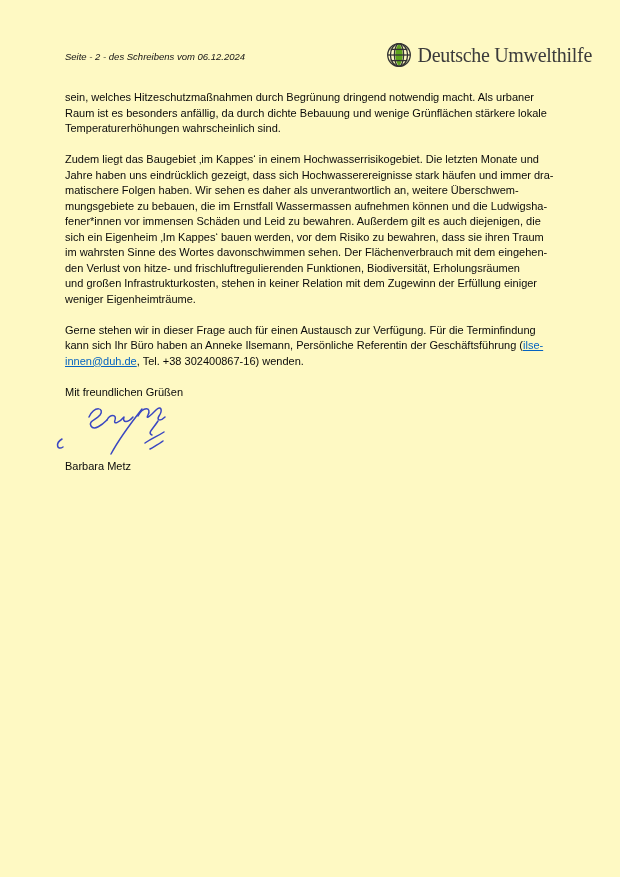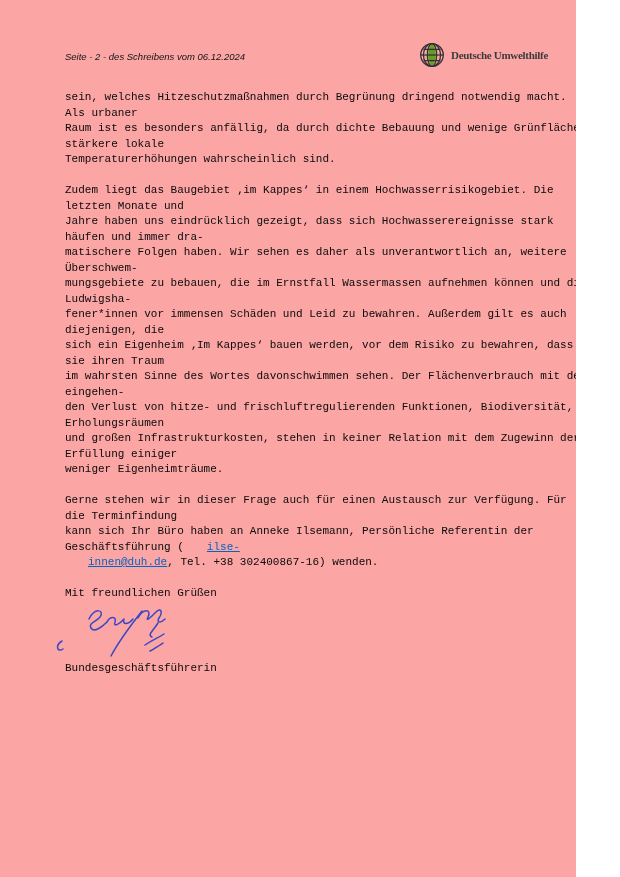--- a/index.html
+++ b/index.html
@@ -1,20 +1,20 @@
 <!DOCTYPE html>
 <html lang="de"><head>
 <meta charset="utf-8">
 <style>
   html, body { margin: 0; padding: 0; background: #ffffff; }
   .page {
     position: relative;
-    width: 576px;
+    width: 620px;
     height: 877px;
-    background: #fca5a5;
+    background: #fef9c3;
     font-family: "Liberation Sans", sans-serif;
     color: #0a0a0a;
     overflow: hidden;
   }
   .page-info {
     position: absolute;
     left: 65px;
     top: 51px;
     font-size: 9.5px;
     font-style: italic;
@@ -25,44 +25,41 @@
     position: absolute;
     top: 42px;
     right: 28px;
     display: flex;
     align-items: center;
     gap: 6px;
   }
   .logo-globe { display: block; }
   .logo-text {
     font-family: "Liberation Serif", serif;
-    font-size: 11px;
+    font-size: 20px;
     letter-spacing: -0.3px;
     color: #3b3b3b;
     white-space: nowrap;
-    font-weight: bold;
   }
   .content {
     position: absolute;
     left: 65px;
     top: 90px;
     width: 522px;
     font-size: 11px;
     line-height: 15.5px;
-    font-family: Liberation Mono, monospace;
   }
   .para {
     margin: 0 0 15.5px 0;
     white-space: pre-line;
   }
   .link {
     color: #0563c1;
     text-decoration: underline;
     cursor: pointer;
-    margin-left: 23px;
   }
   .closing { margin-bottom: 0; }
   .signature-area {
     margin: 1px 0 0 -10px;
     height: 58px;
   }
   .sig-name, .sig-title { white-space: nowrap; }
 </style>
 </head>
 <body>
@@ -118,16 +115,16 @@
           <path d="M8,46 C2,50 0,42 7,38"></path>
           <path d="M56,53 C64,38 76,22 87,8"></path>
           <path d="M83,15 C88,5 97,6 93,14 C90,20 97,13 101,9 C106,4 108,9 104,15 C101,20 106,20 110,16"></path>
           <path d="M103,20 C98,28 92,32 97,34"></path>
           <path d="M90,42 C97,37 103,35 109,31"></path>
           <path d="M95,48 C100,45 104,43 108,40"></path>
         </g>
       </svg>
     </div>
 
-    <div class="sig-title">Bundesgeschäftsführerin</div>
+    <div class="sig-name">Barbara Metz</div>
 
   </div>
 </div>
 
 </body></html>

